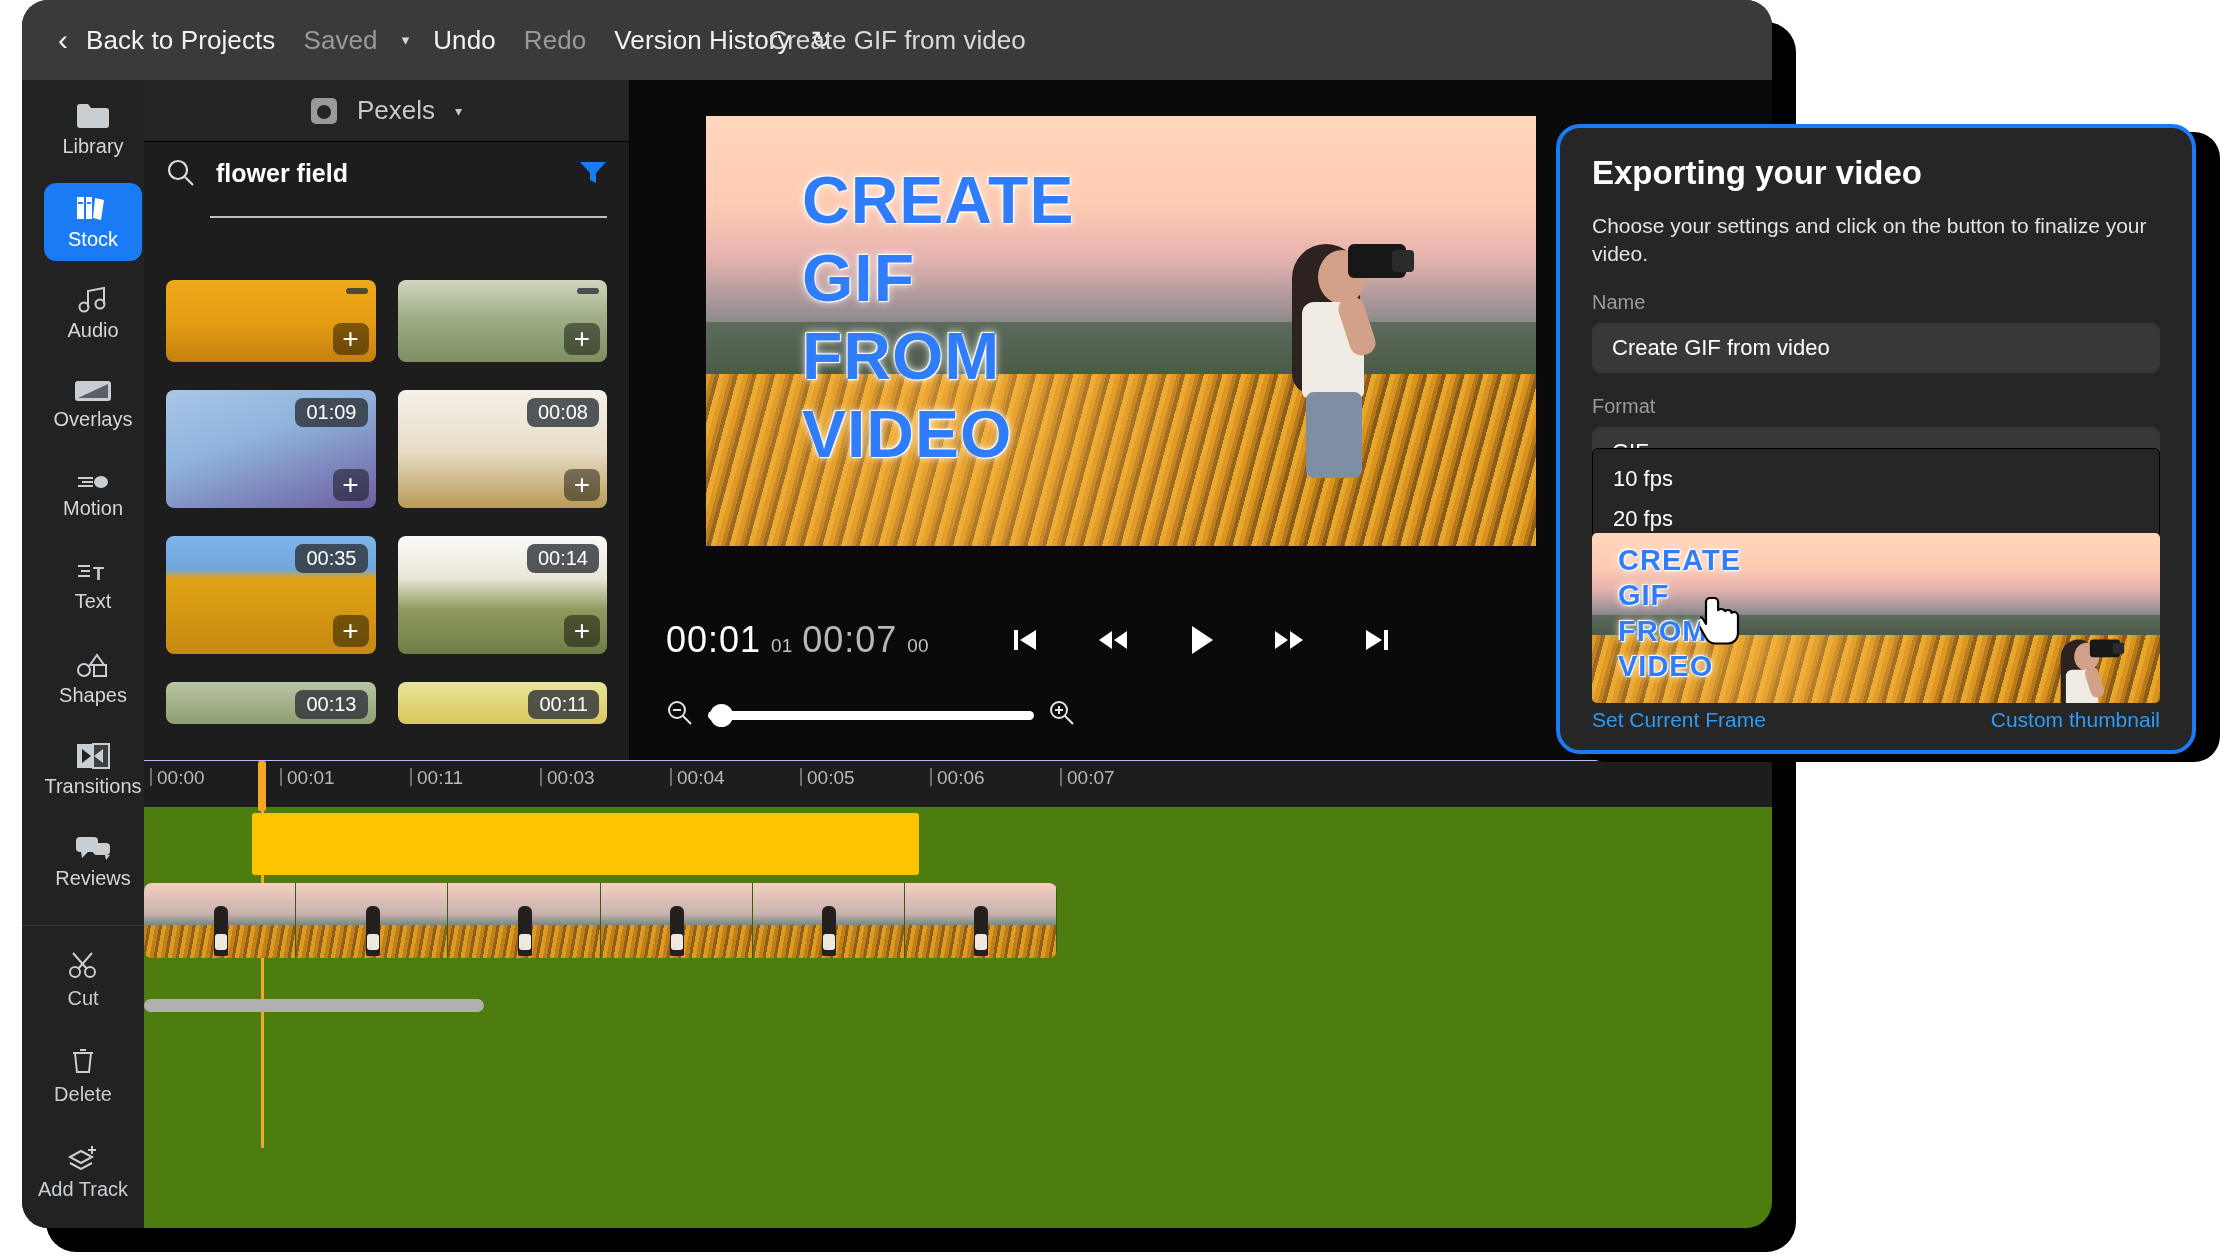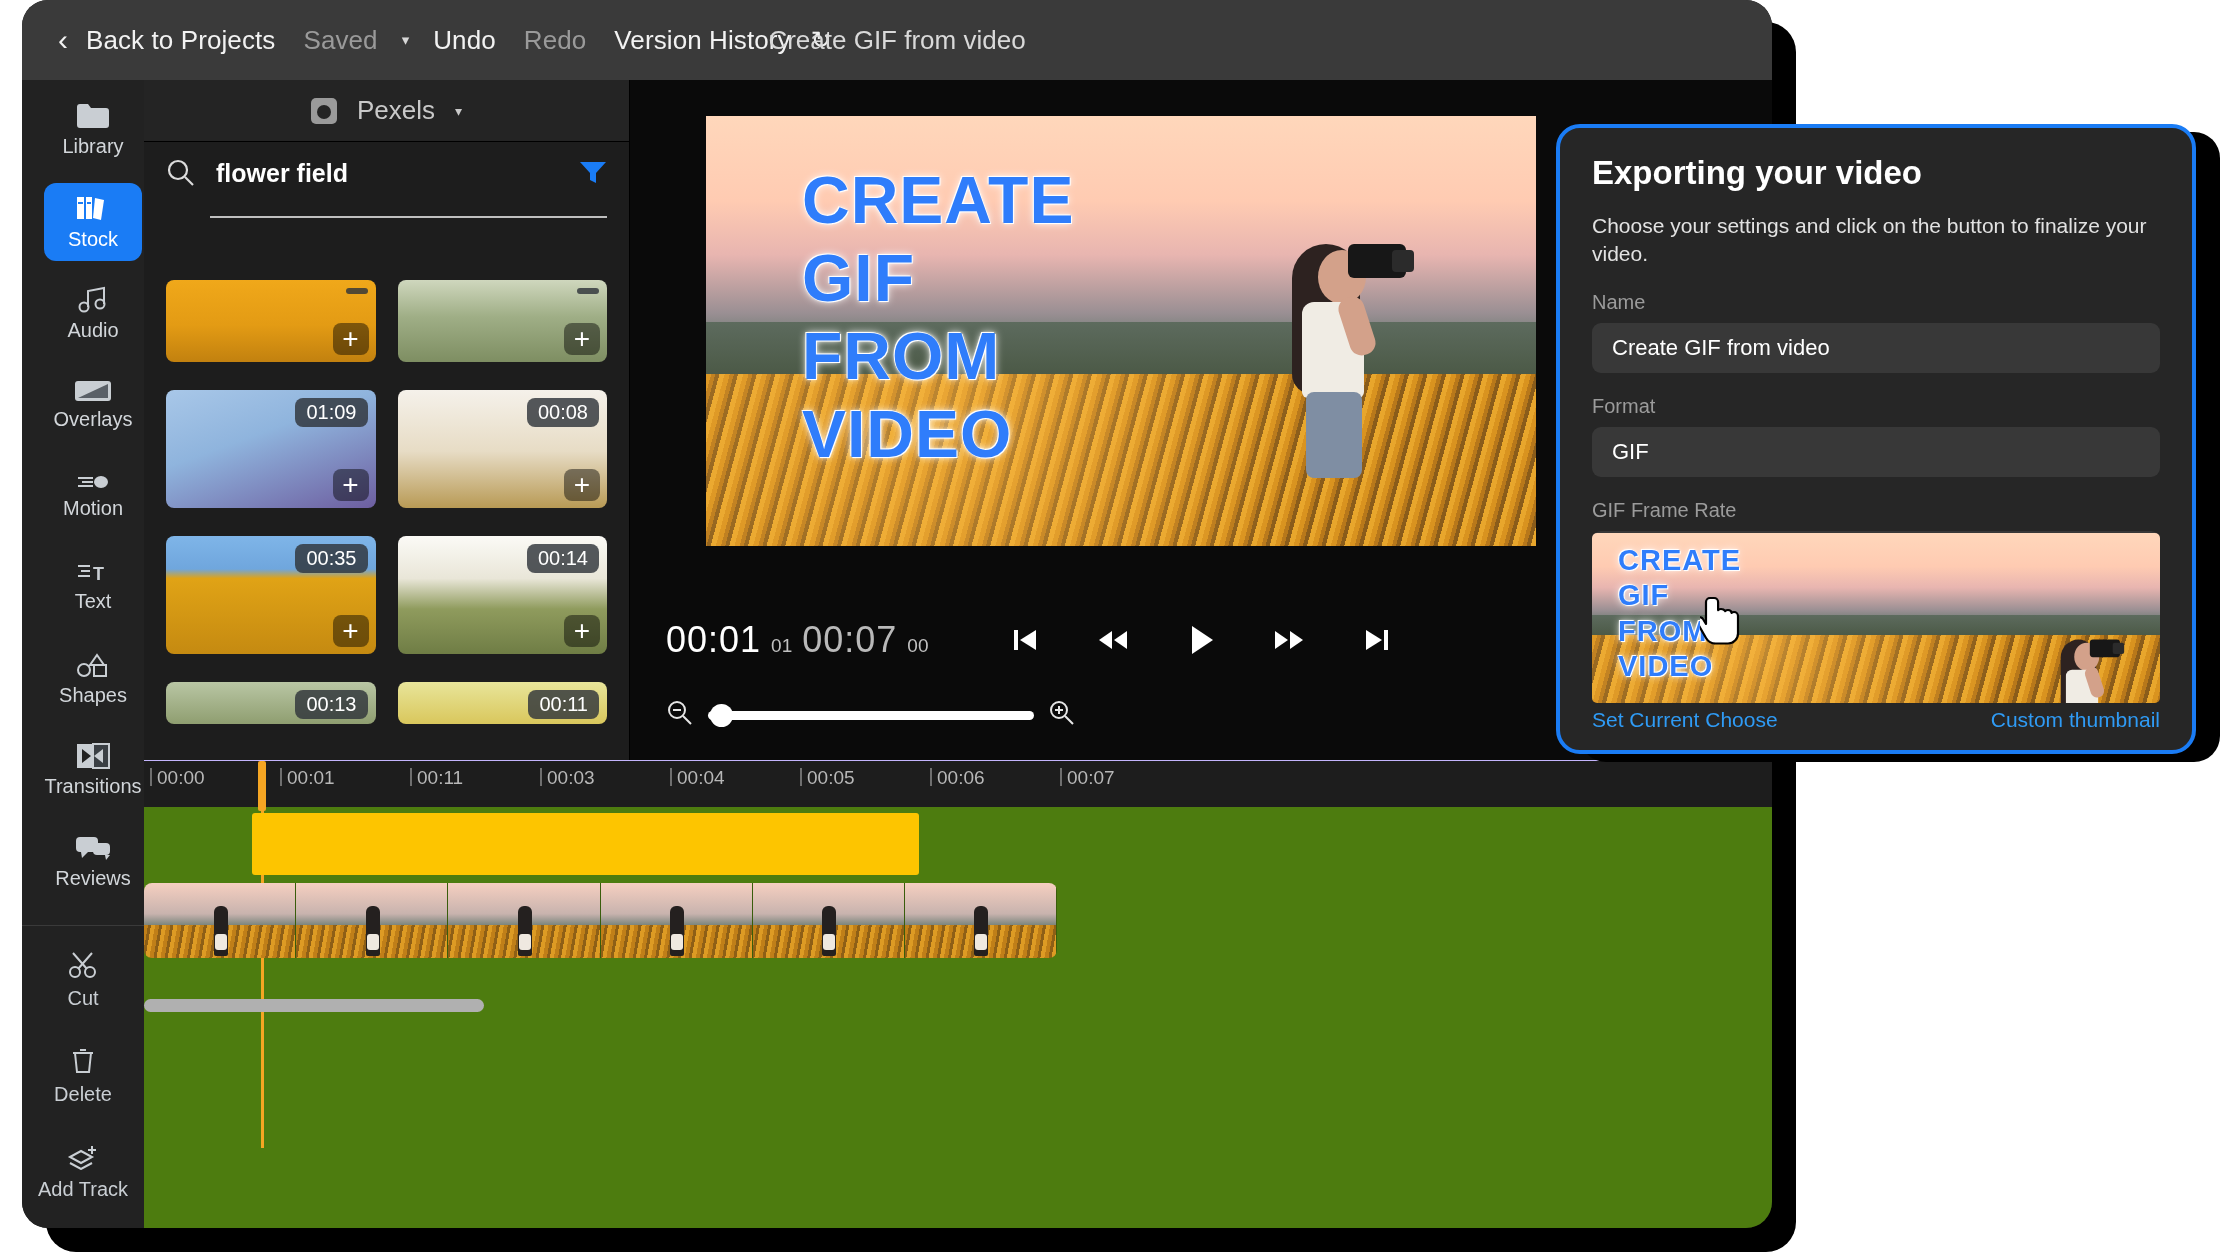--- a/index.html
+++ b/index.html
@@ -650,20 +650,25 @@
     <div class="m-label">Format</div>
     <div class="m-field">
       <span>GIF</span>
     </div>
 
     <div class="m-label">GIF Frame Rate</div>
     <div class="m-field">
       <span>25 fps</span>
     </div>
 
+    <div class="m-dropdown">
+      <div class="m-option">10 fps</div>
+      <div class="m-option">20 fps</div>
+      <div class="m-option sel">25 fps</div>
+    </div>
 
     <div class="m-thumb">
       <div class="sky"></div>
       <div class="hills"></div>
       <div class="field"></div>
       <div class="photog" style="right:66px;width:90px;height:150px;transform:scale(.52);transform-origin:bottom right;">
         <div class="hair"></div>
           <div class="head"></div>
           <div class="cam"></div>
         <div class="cam2"></div>
@@ -672,21 +677,21 @@
       </div>
       <div class="ov-text">
         <div>CREATE</div>
         <div>GIF</div>
         <div>FROM</div>
         <div>VIDEO</div>
       </div>
     </div>
 
     <div class="m-links">
-      <span class="m-link">Set Current Choose</span>
+      <span class="m-link">Set Current Frame</span>
       <span class="m-link right">Custom thumbnail</span>
     </div>
   </div>
 
   <span class="cursor">
     <svg width="44" height="52" viewBox="0 0 44 52">
       <path d="M10 2c-2.2 0-4 1.8-4 4v22l-3-5c-1-1.8-3.4-2.3-5-1-1.4 1.2-1.7 3.2-.7 4.8L6 42c2 3.4 5.7 5.5 9.7 5.5H28c5.5 0 10-4.5 10-10V20c0-2.2-1.8-4-4-4-.9 0-1.7.3-2.4.8C31.3 15 29.8 14 28 14c-1.1 0-2.1.4-2.9 1C24.3 13.8 22.8 13 21 13c-1.1 0-2.1.4-2.9 1V6c0-2.2-1.8-4-4-4z" fill="#ffffff" stroke="#000000" stroke-width="2.2" stroke-linejoin="round"></path>
     </svg>
   </span>
 

